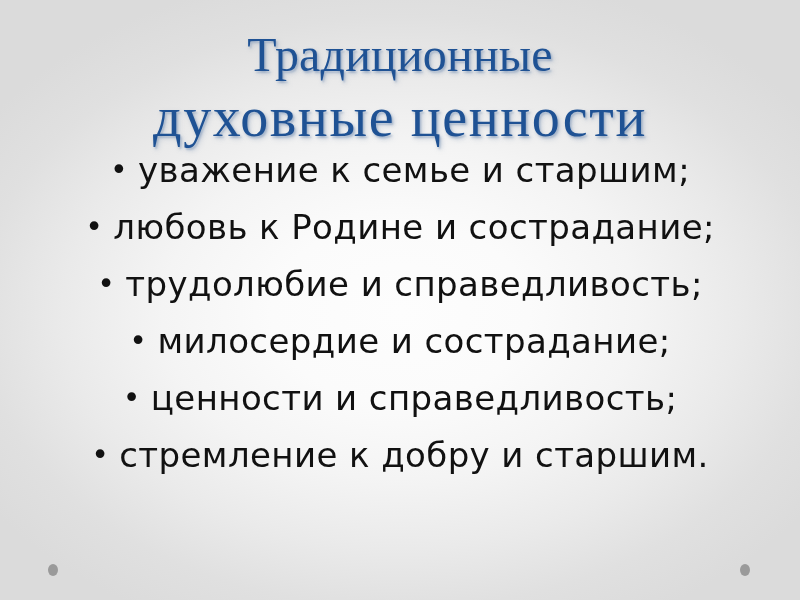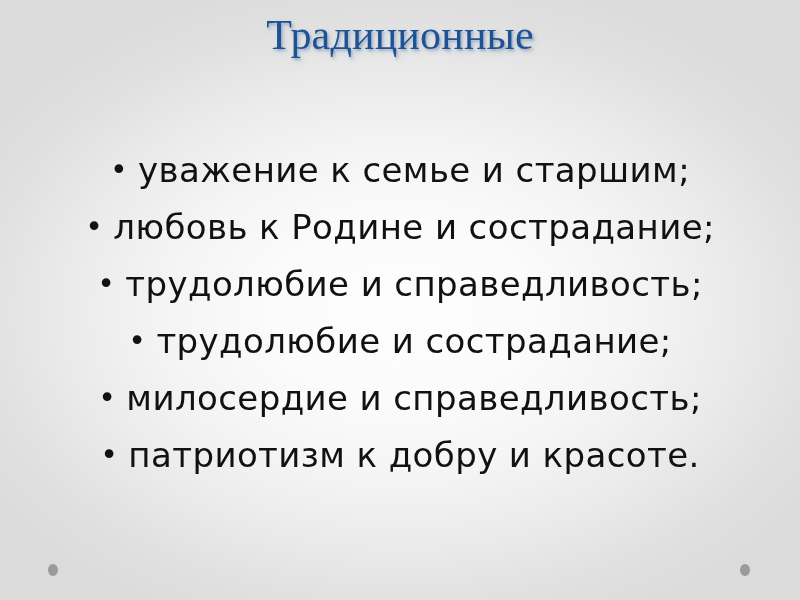--- a/index.html
+++ b/index.html
@@ -49,22 +49,23 @@
     font-weight: 400;
     color: #1f5294;
     letter-spacing: 0.2px;
     white-space: nowrap;
     text-shadow:
       1.5px 2px 2.2px rgba(120, 145, 180, 0.55),
       2.5px 3px 5px rgba(140, 160, 190, 0.35);
   }
 
   #title-line-1 {
-    font-size: 42px;
+    font-size: 48px;
     line-height: 62px;
+    margin-top: 20px;
   }
 
   #title-line-2 {
     font-size: 56px;
     line-height: 62px;
     
     letter-spacing: 1.6px;
   }
 
   
@@ -122,46 +123,47 @@
     top: 564px;
   }
 </style>
 </head>
 <body>
 
 <div id="slide">
 
   <div id="title-block">
     <span class="title-line" id="title-line-1">Традиционные</span>
+    <span class="title-line" id="title-line-2">духовные ценности</span>
   </div>
 
   <ul id="bullet-list">
 
     <li class="bullet-item">
       <span class="bullet-dot">•</span><span class="bullet-text">уважение к семье и старшим;</span>
     </li>
 
     <li class="bullet-item">
       <span class="bullet-dot">•</span><span class="bullet-text">любовь к Родине и сострадание;</span>
     </li>
 
     <li class="bullet-item">
       <span class="bullet-dot">•</span><span class="bullet-text">трудолюбие и справедливость;</span>
     </li>
 
     <li class="bullet-item">
-      <span class="bullet-dot">•</span><span class="bullet-text">трудолюбие и сострадание;</span>
+      <span class="bullet-dot">•</span><span class="bullet-text">милосердие и сострадание;</span>
     </li>
 
     <li class="bullet-item">
-      <span class="bullet-dot">•</span><span class="bullet-text">милосердие и справедливость;</span>
+      <span class="bullet-dot">•</span><span class="bullet-text">ценности и справедливость;</span>
     </li>
 
     <li class="bullet-item">
-      <span class="bullet-dot">•</span><span class="bullet-text">патриотизм к добру и красоте.</span>
+      <span class="bullet-dot">•</span><span class="bullet-text">стремление к добру и старшим.</span>
     </li>
 
   </ul>
 
   <span class="deco-dot" id="deco-dot-left"></span>
   <span class="deco-dot" id="deco-dot-right"></span>
 
 </div>
 
 </body></html>

